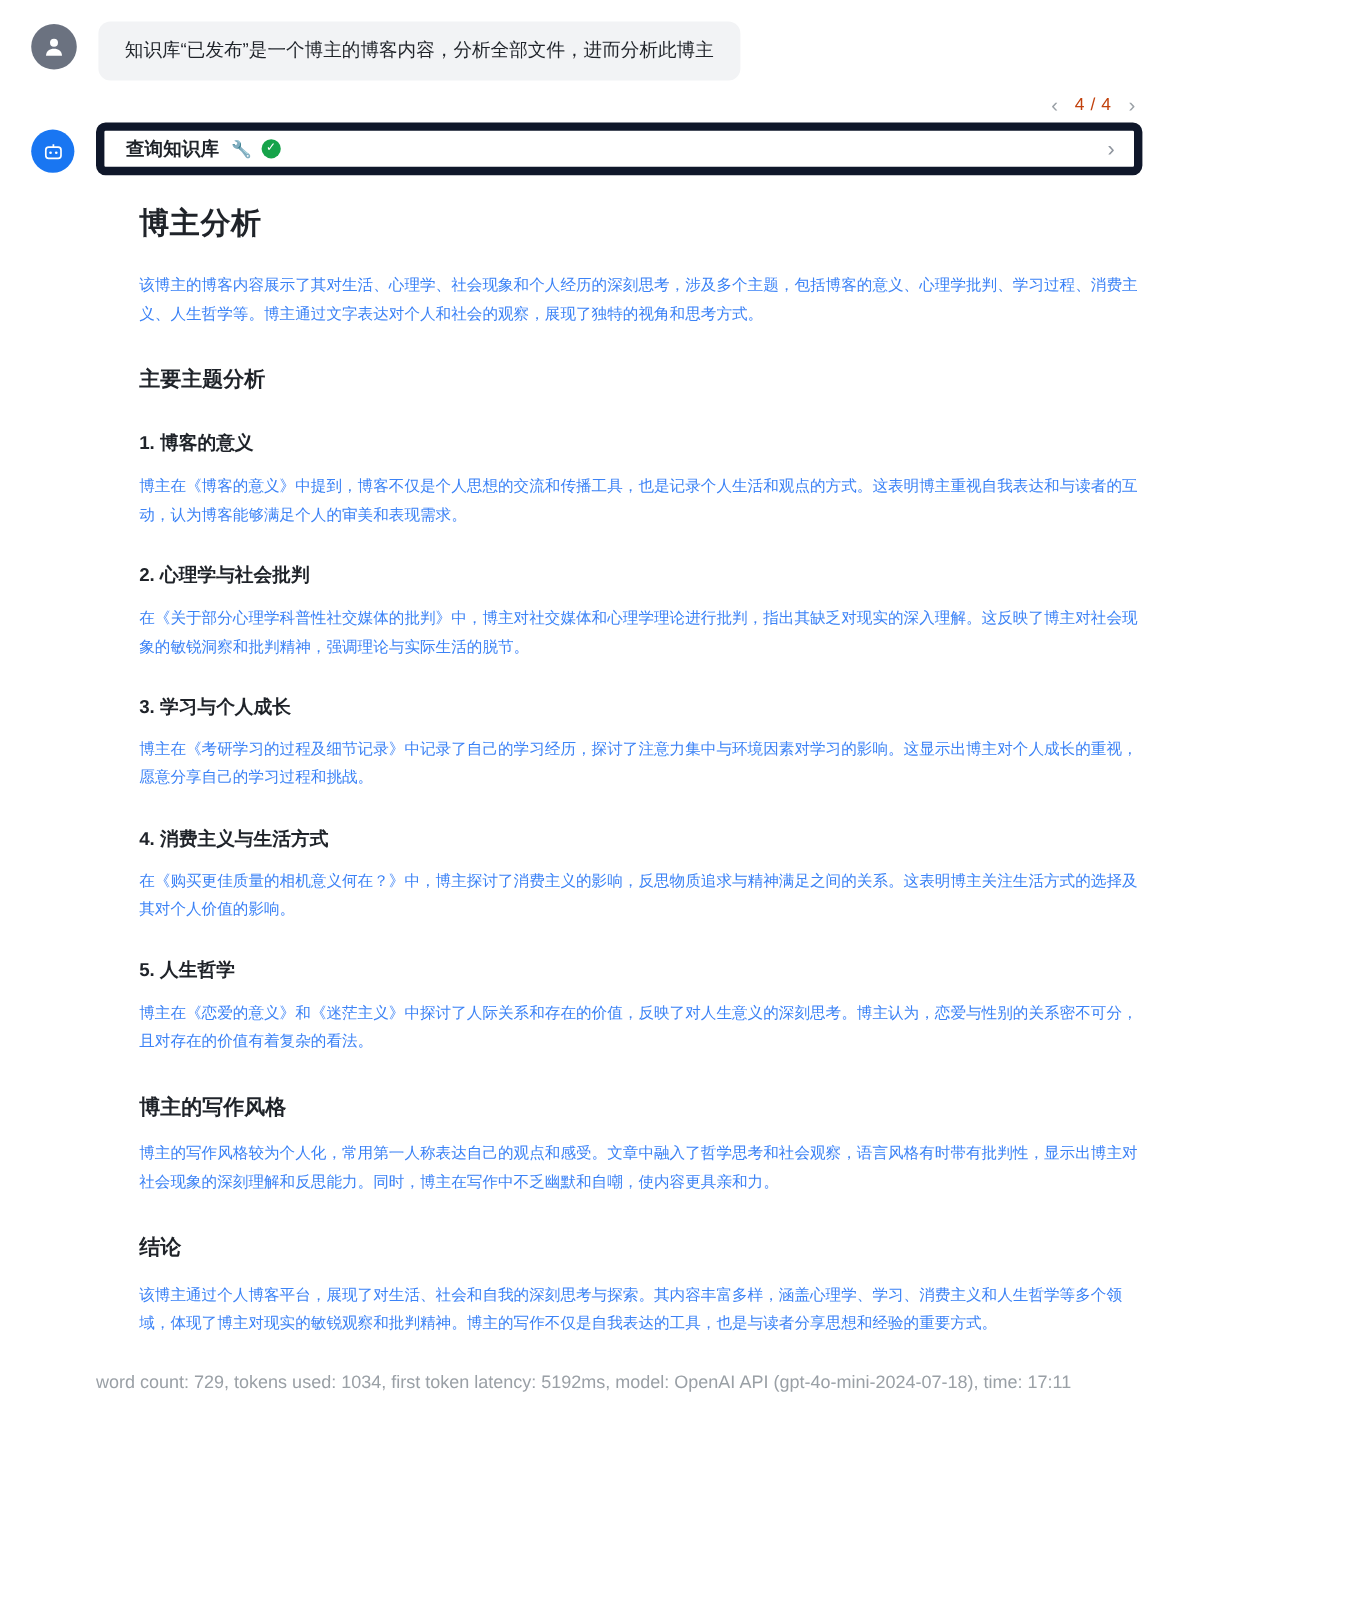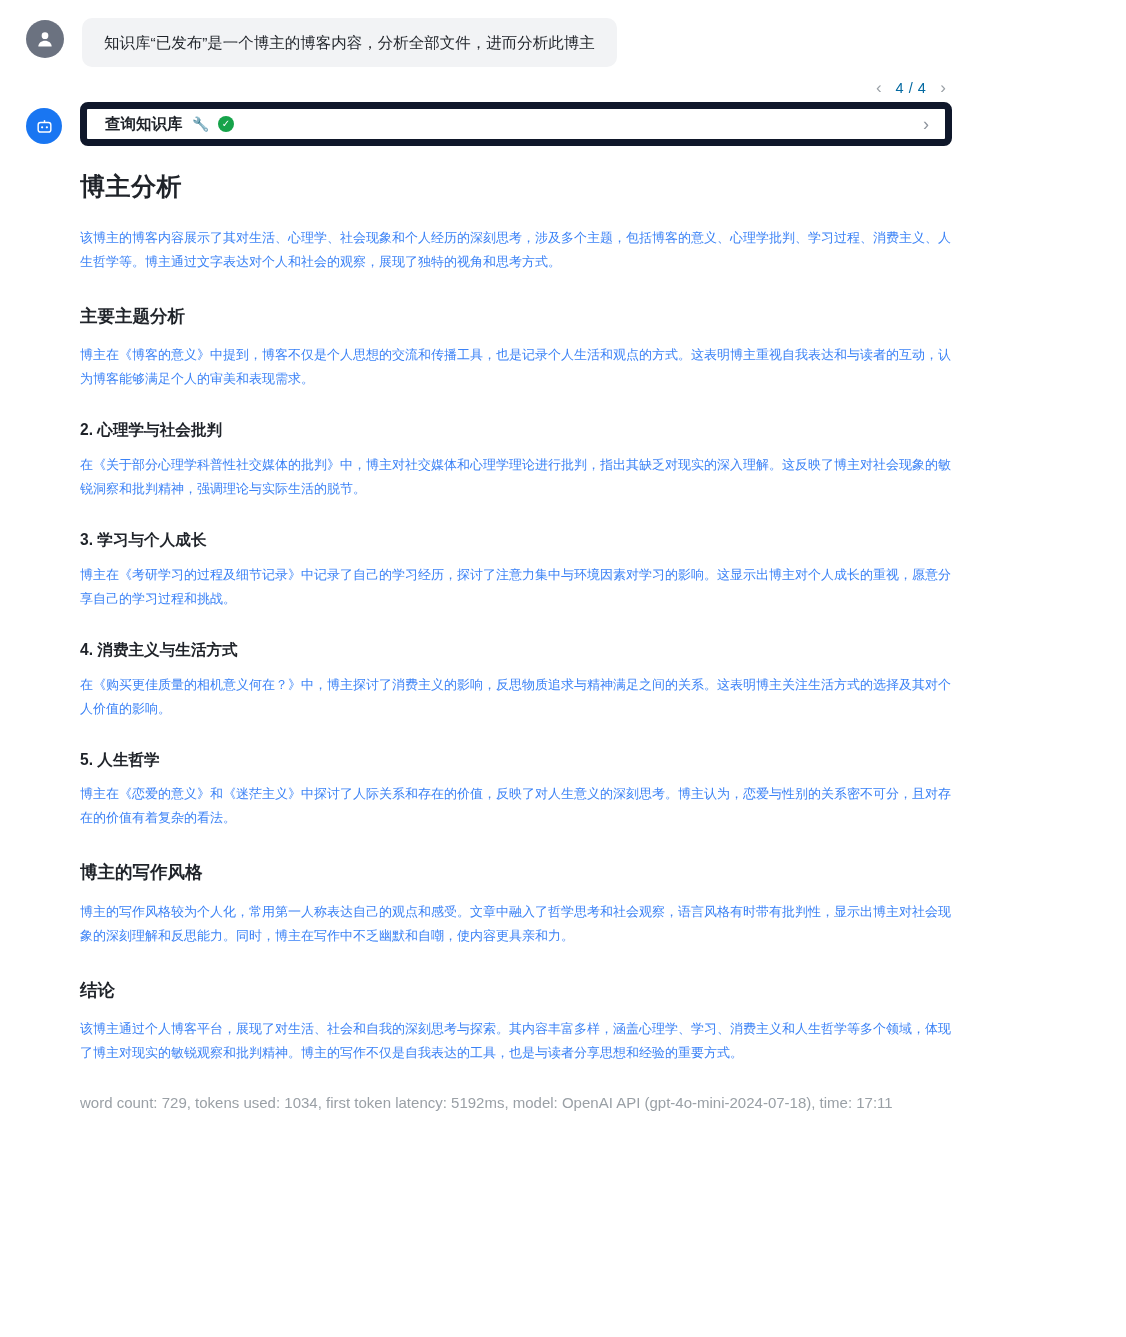--- a/index.html
+++ b/index.html
@@ -52,21 +52,21 @@
     color: #8c8c8c;
     font-size: 14px;
   }
   .pager .arrow {
     font-size: 17px;
     color: #9aa0a6;
     cursor: pointer;
     line-height: 1;
     user-select: none;
   }
-  .pager .count { color: #0369a1; font-size: 14.5px; letter-spacing: .5px; }
+  .pager .count { color: #c2410c; font-size: 14.5px; letter-spacing: .5px; }
 
   
   .assistant-row {
     display: flex;
     align-items: flex-start;
     padding: 0 20px 0 26px;
   }
   .bot-avatar {
     width: 36px; height: 36px;
     border-radius: 50%;
@@ -107,21 +107,21 @@
     color:#fff; font-size:10px; line-height:1;
   }
   .tool-chevron {
     margin-left: auto;
     color: #8f959e;
     font-size: 18px;
     line-height: 1;
   }
 
   
-  .md { font-size: 15.3px; line-height: 1.78; color: #1f2329; }
+  .md { font-size: 15.3px; line-height: 1.78; color: #1f2329; margin-left: 36px; }
   .md h1 {
     font-size: 25px;
     font-weight: 700;
     margin: 18px 0 18px 0;
     letter-spacing: .5px;
   }
   .md h2 {
     font-size: 17.5px;
     font-weight: 700;
     margin: 26px 0 12px;
@@ -189,20 +189,21 @@
         <span class="tool-chevron">›</span>
       </div>
 
       <div class="md">
         <h1>博主分析</h1>
 
         <p>该博主的博客内容展示了其对生活、心理学、社会现象和个人经历的深刻思考，涉及多个主题，包括博客的意义、心理学批判、学习过程、消费主义、人生哲学等。博主通过文字表达对个人和社会的观察，展现了独特的视角和思考方式。</p>
 
         <h2>主要主题分析</h2>
 
+        <h3>1. 博客的意义</h3>
         <p>博主在《博客的意义》中提到，博客不仅是个人思想的交流和传播工具，也是记录个人生活和观点的方式。这表明博主重视自我表达和与读者的互动，认为博客能够满足个人的审美和表现需求。</p>
 
         <h3>2. 心理学与社会批判</h3>
         <p>在《关于部分心理学科普性社交媒体的批判》中，博主对社交媒体和心理学理论进行批判，指出其缺乏对现实的深入理解。这反映了博主对社会现象的敏锐洞察和批判精神，强调理论与实际生活的脱节。</p>
 
         <h3>3. 学习与个人成长</h3>
         <p>博主在《考研学习的过程及细节记录》中记录了自己的学习经历，探讨了注意力集中与环境因素对学习的影响。这显示出博主对个人成长的重视，愿意分享自己的学习过程和挑战。</p>
 
         <h3>4. 消费主义与生活方式</h3>
         <p>在《购买更佳质量的相机意义何在？》中，博主探讨了消费主义的影响，反思物质追求与精神满足之间的关系。这表明博主关注生活方式的选择及其对个人价值的影响。</p>

